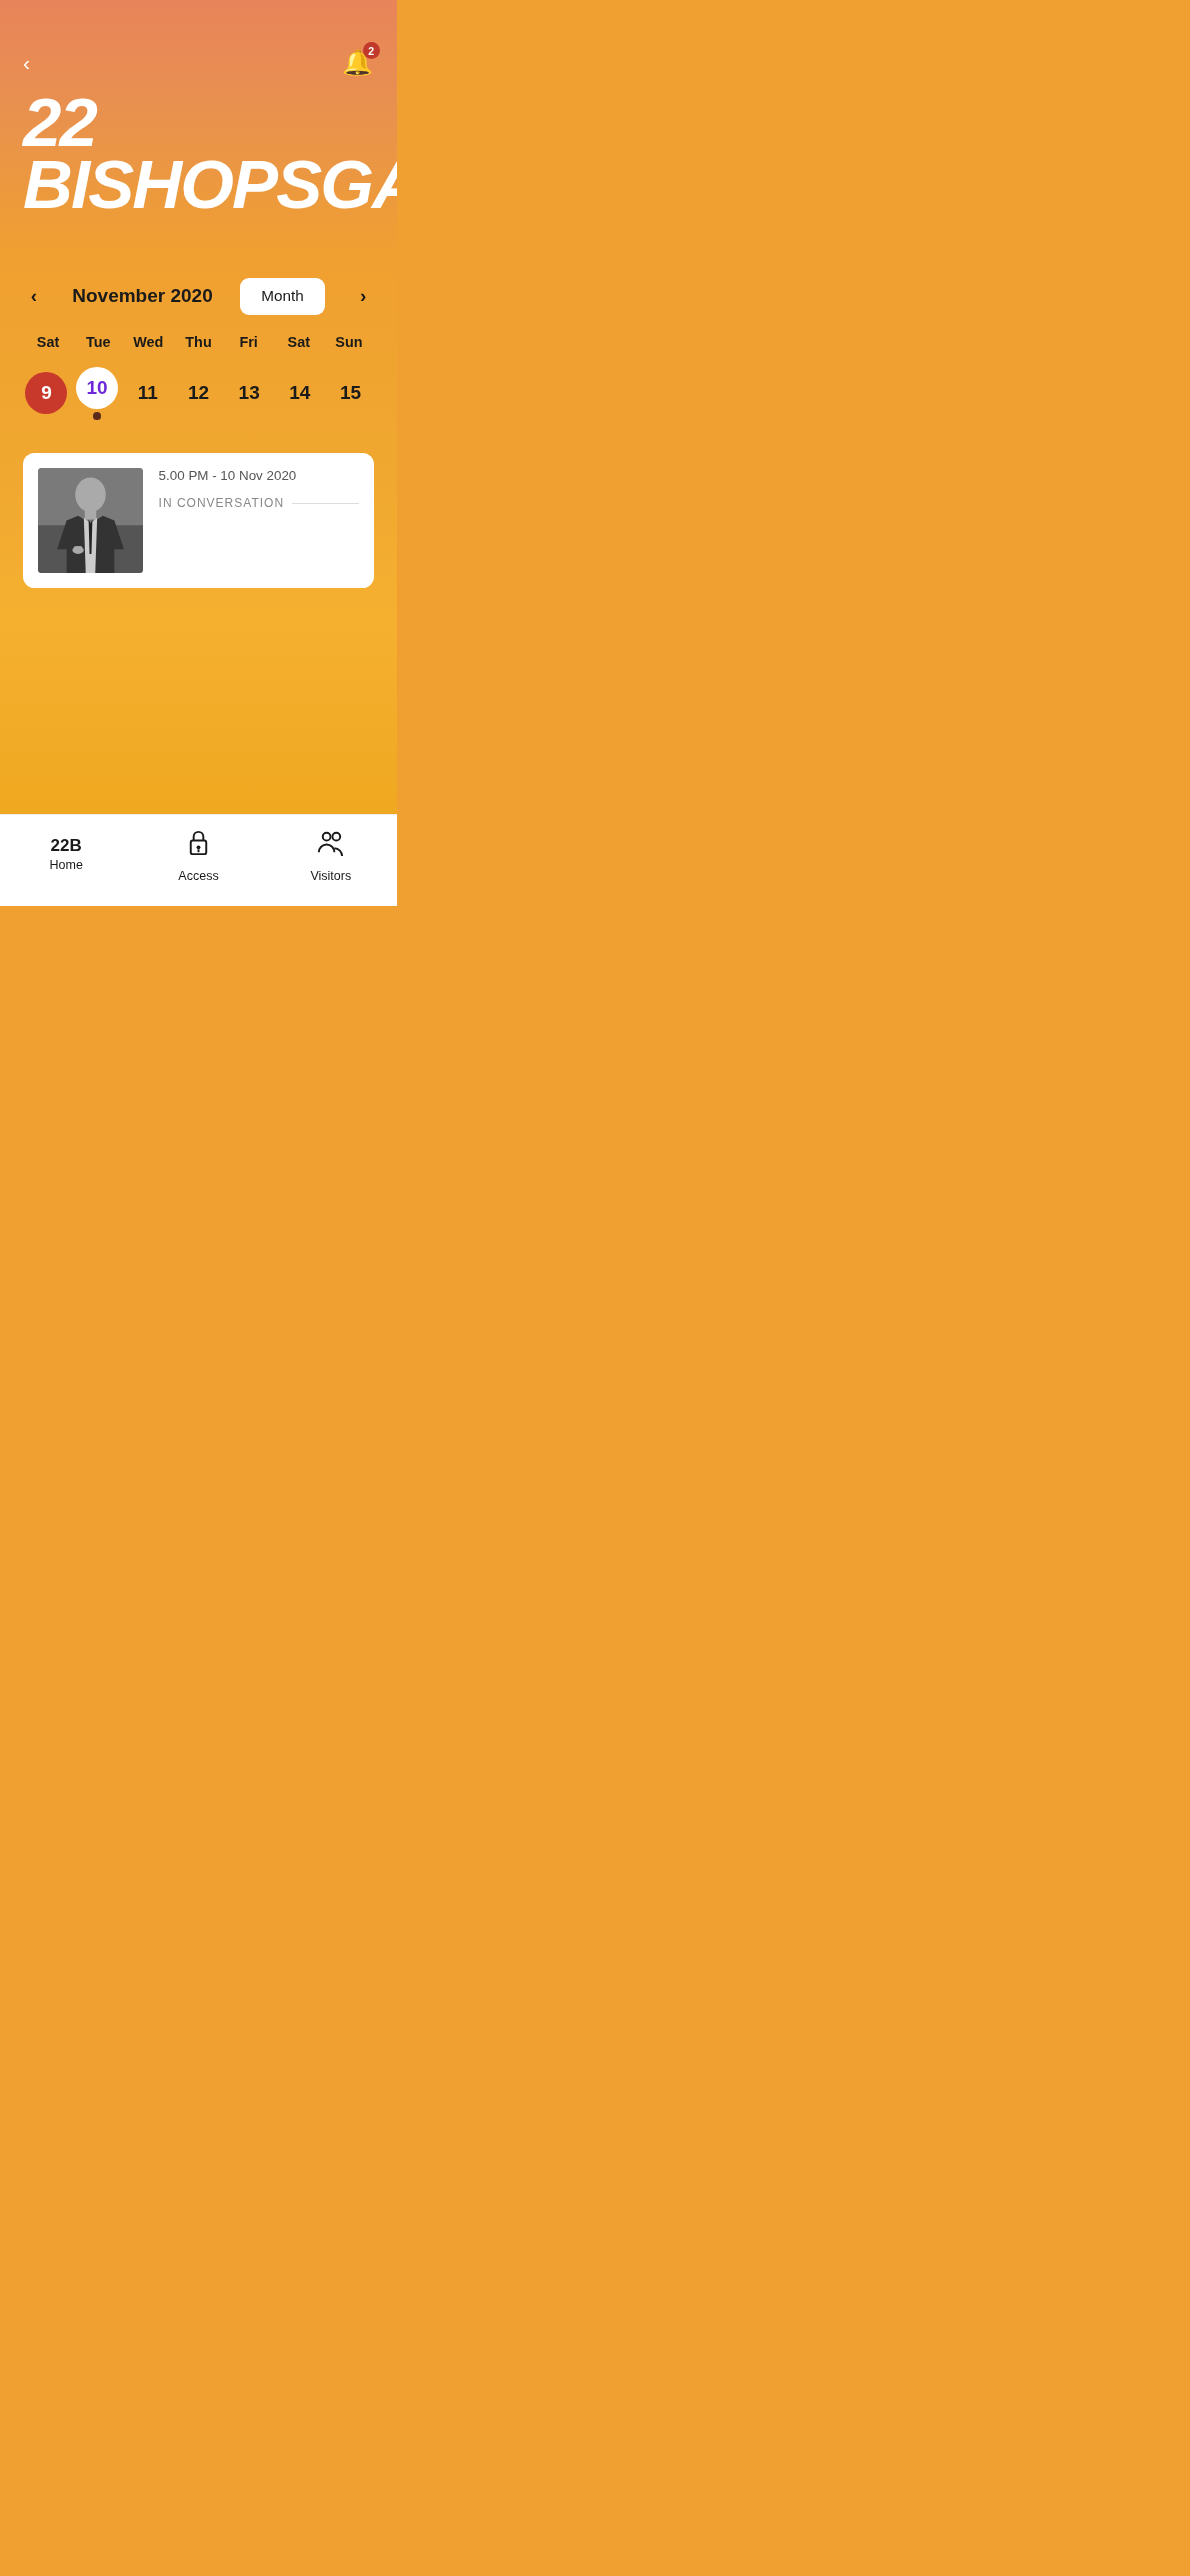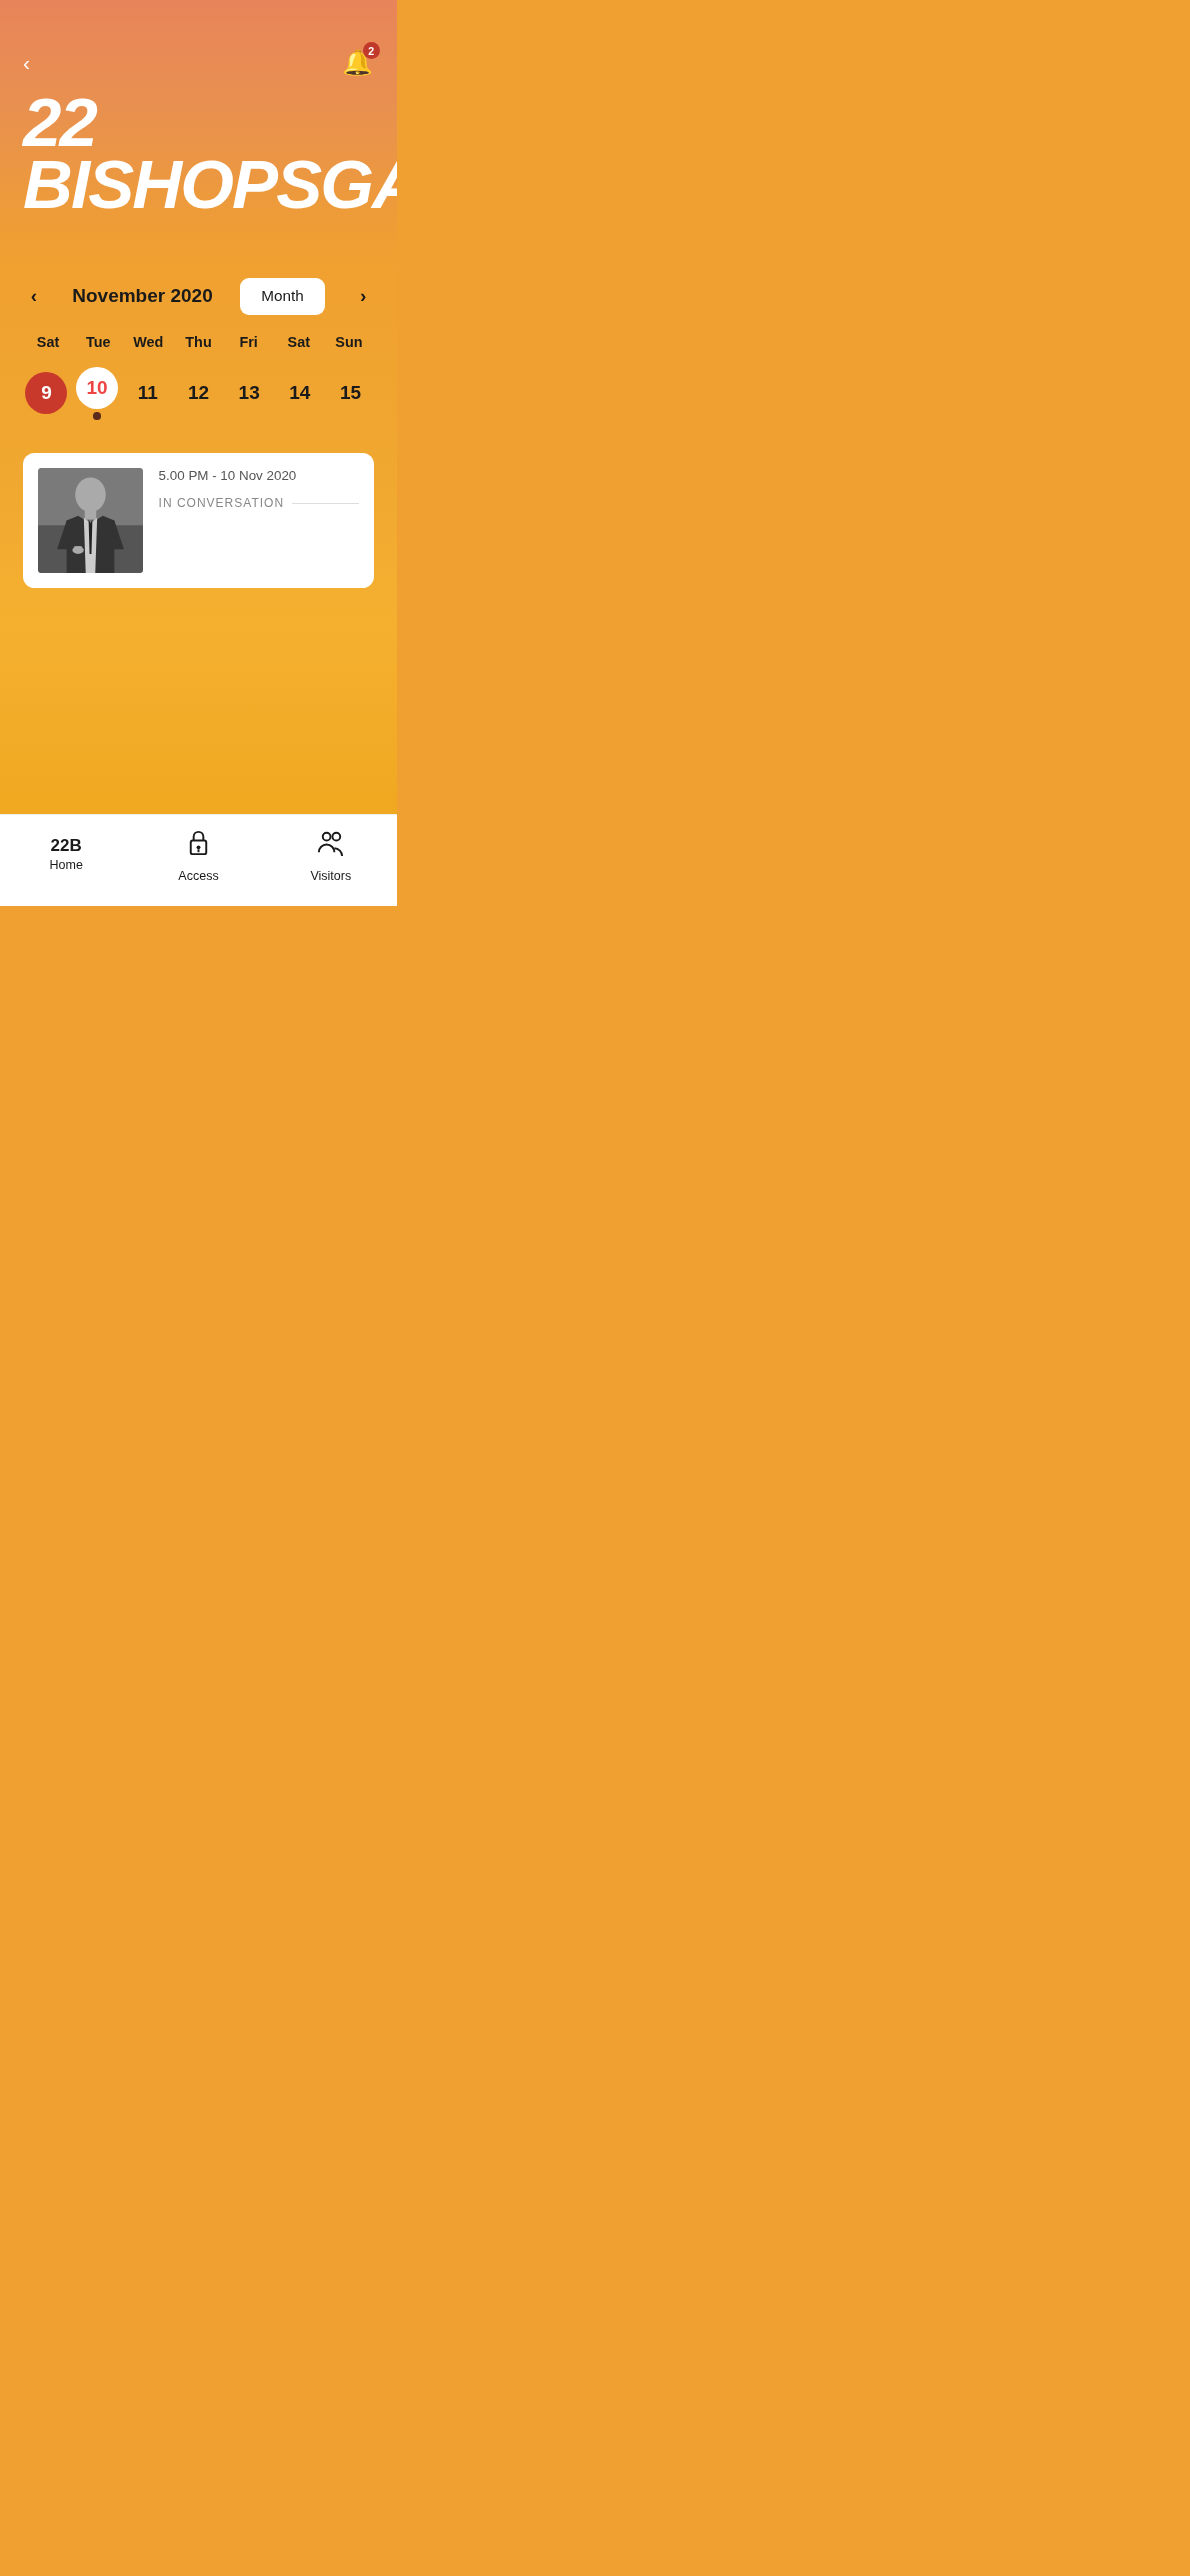--- a/index.html
+++ b/index.html
@@ -209,21 +209,21 @@
       cursor: pointer;
     }
 
     .day-number.today {
       background: #C8392B;
       color: white;
     }
 
     .day-number.selected {
       background: white;
-      color: #ef4444;
+      color: #6d28d9;
     }
 
     .event-dot {
       width: 7.7px;
       height: 7.7px;
       border-radius: 50%;
       background: #5a2a1a;
       margin-top: 2.9px;
     }
 

